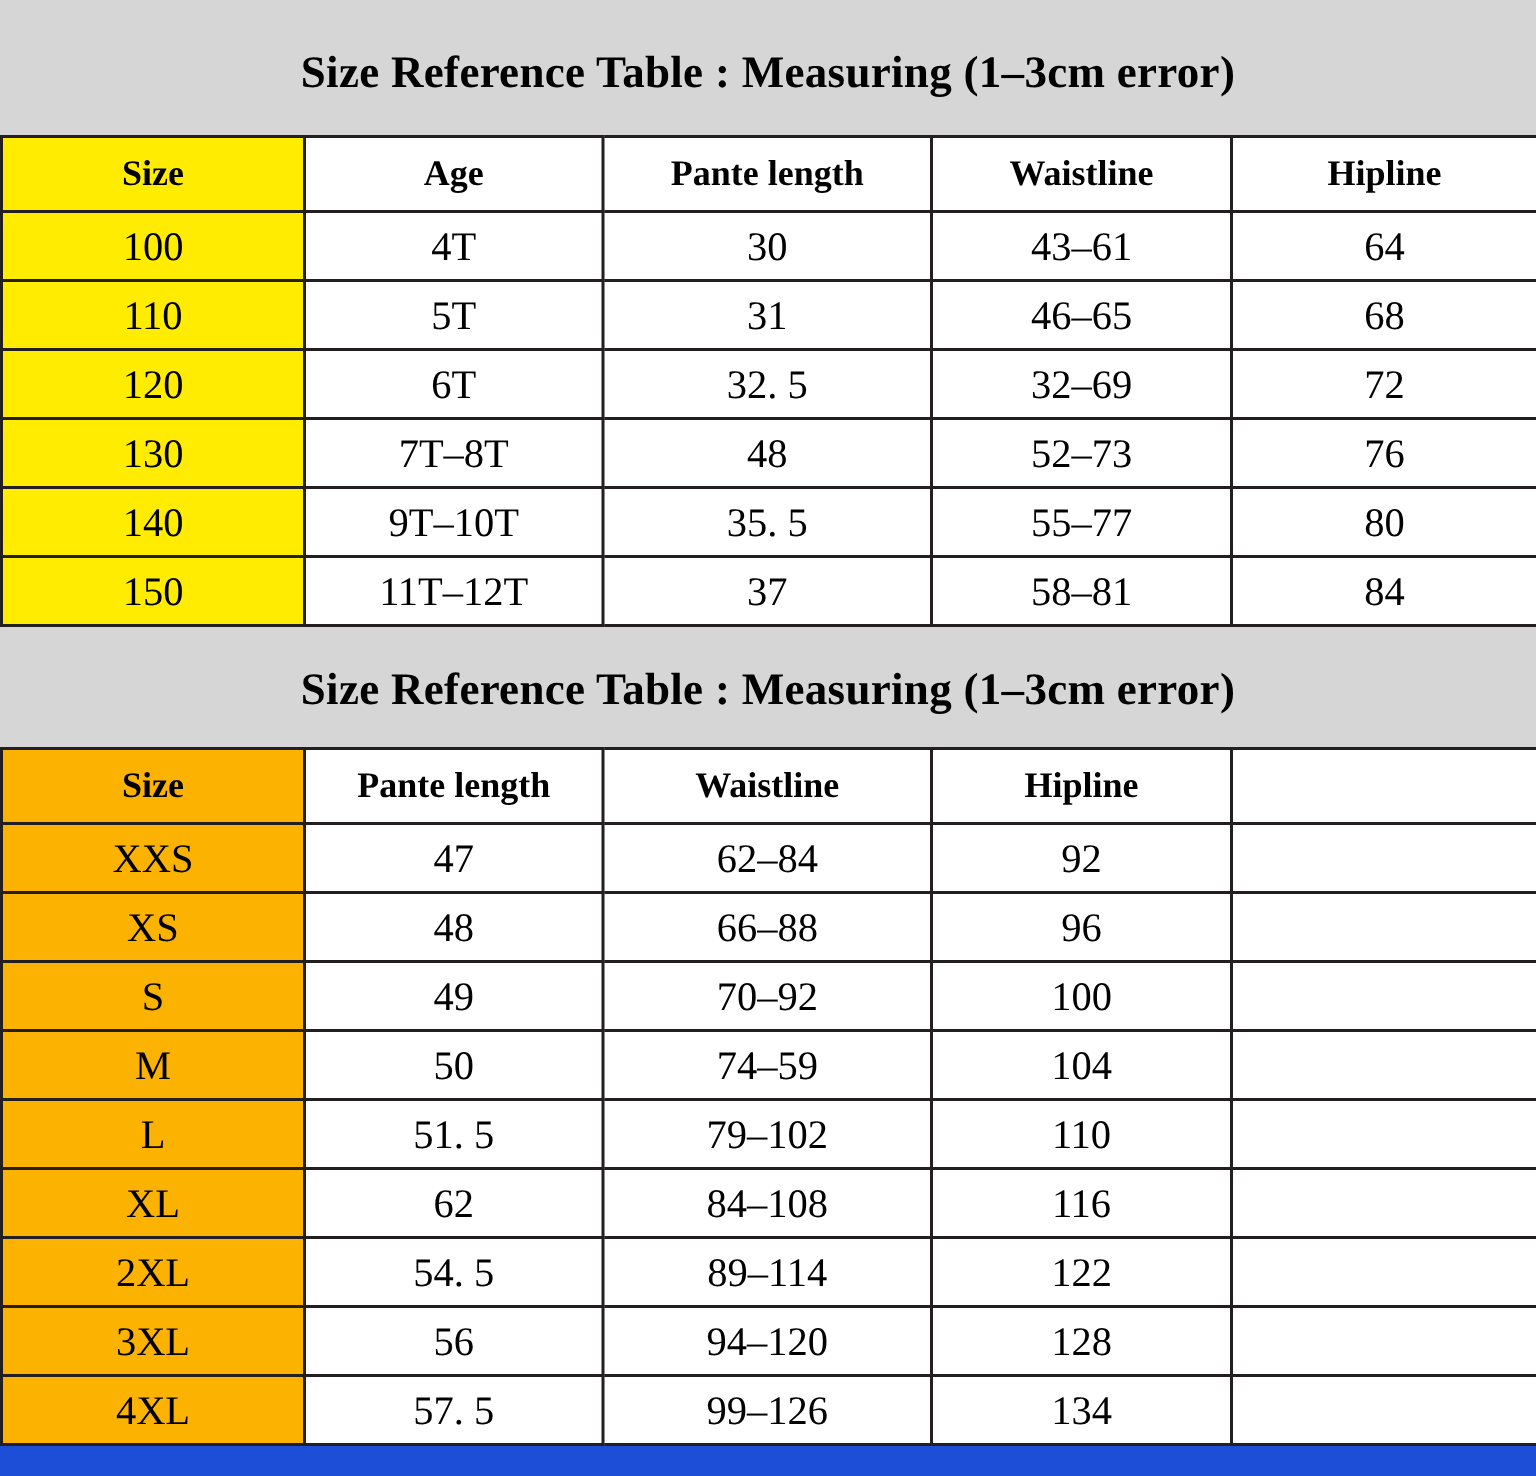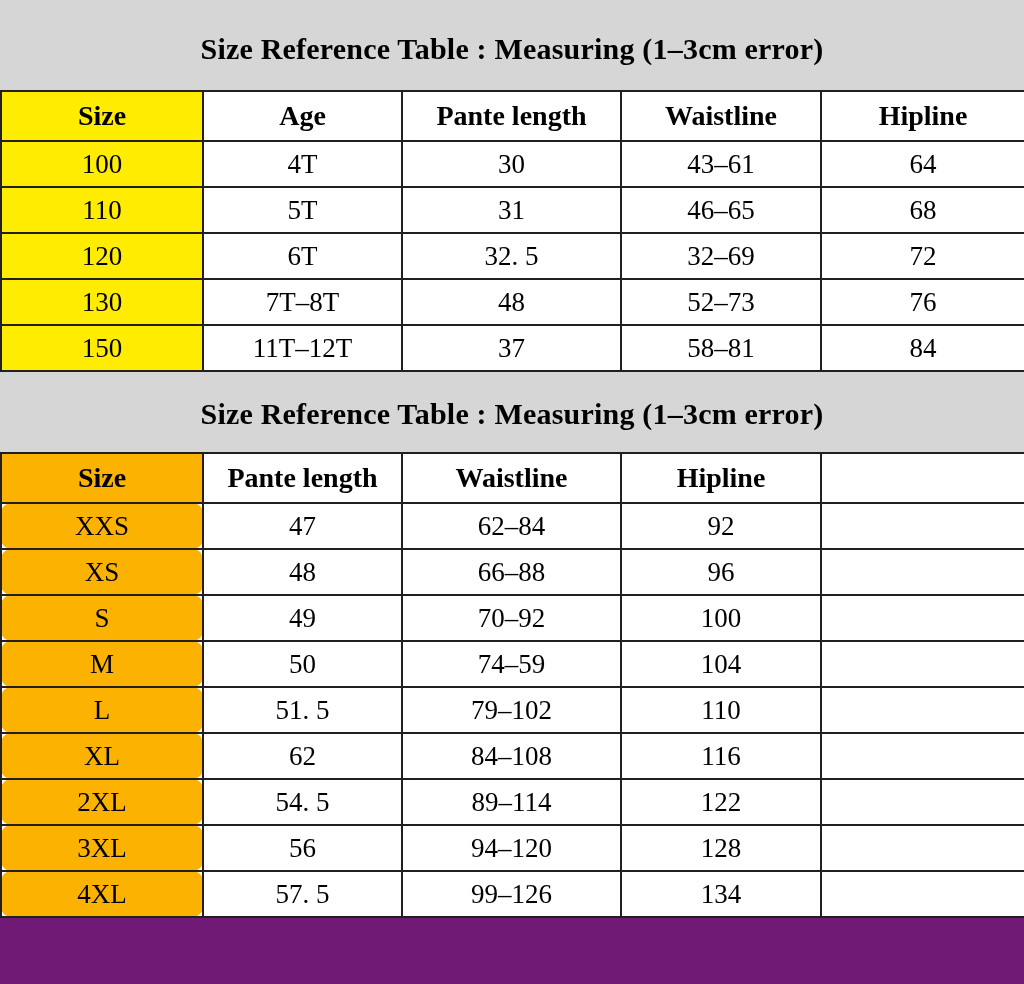--- a/index.html
+++ b/index.html
@@ -11,21 +11,21 @@
     height: 984px;
     background: #d6d6d6;
     font-family: "Liberation Serif", serif;
     color: #000000;
     overflow: hidden;
   }
   .page {
     width: 1024px;
     height: 984px;
     box-sizing: border-box;
-    background: #701a75;
+    background: #1d4ed8;
     display: flex;
     flex-direction: column;
   }
   .caption {
     background: #d6d6d6;
     text-align: center;
     font-weight: bold;
     font-size: 30px;
     letter-spacing: 0.2px;
     color: #000;
@@ -46,21 +46,21 @@
     vertical-align: middle;
     font-weight: normal;
     padding: 0;
     font-size: 27px;
     line-height: 1;
     height: 44px;
     color: #000;
   }
   thead th {
     font-weight: bold;
-    font-size: 28px;
+    font-size: 24px;
     height: 48px;
   }
   
   .t1 col.c1 { width: 202px; }
   .t1 col.c2 { width: 199px; }
   .t1 col.c3 { width: 219px; }
   .t1 col.c4 { width: 200px; }
   .t1 col.c5 { width: 204px; }
   .t1 .sizecell {
     background: #ffec00;
@@ -81,21 +81,21 @@
   
   .t2 col.c1 { width: 202px; }
   .t2 col.c2 { width: 199px; }
   .t2 col.c3 { width: 219px; }
   .t2 col.c4 { width: 200px; }
   .t2 col.c5 { width: 204px; }
   .t2 .sizecell {
     background: #fbb200;
   }
   .t2 thead .sizecell { font-weight: bold; }
-  .t2 tbody td { background: #ffffff; border-radius: 10px; }
+  .t2 tbody td { background: #ffffff; }
   .t2 tbody td.sizecell { background: #fbb200; }
   .t2 thead th { background: #ffffff; }
   .t2 .blank { background: #ffffff; border-top: 2px solid #231f20; }
   .t2 thead th.blank { background: #ffffff; }
 </style>
 </head>
 <body>
 
 <div class="page">
 
@@ -141,20 +141,27 @@
         <td>72</td>
       </tr>
       <tr>
         <td class="sizecell">130</td>
         <td>7T–8T</td>
         <td>48</td>
         <td>52–73</td>
         <td>76</td>
       </tr>
       <tr>
+        <td class="sizecell">140</td>
+        <td>9T–10T</td>
+        <td>35. 5</td>
+        <td>55–77</td>
+        <td>80</td>
+      </tr>
+      <tr>
         <td class="sizecell">150</td>
         <td>11T–12T</td>
         <td>37</td>
         <td>58–81</td>
         <td>84</td>
       </tr>
     </tbody>
   </table>
 
   <div class="caption caption-2">Size Reference Table : Measuring (1–3cm error)</div>

